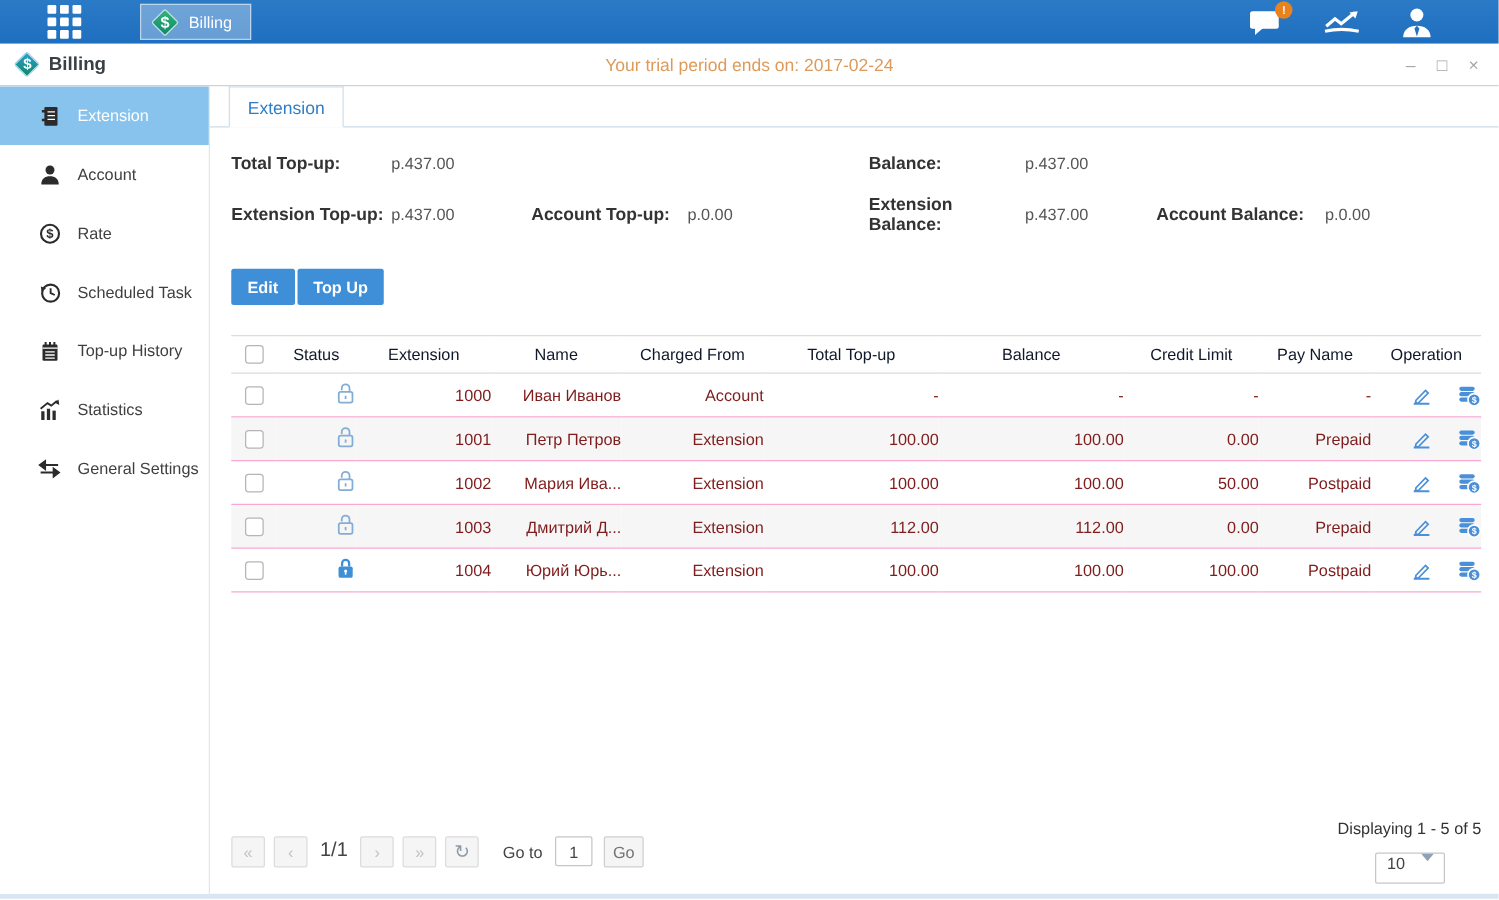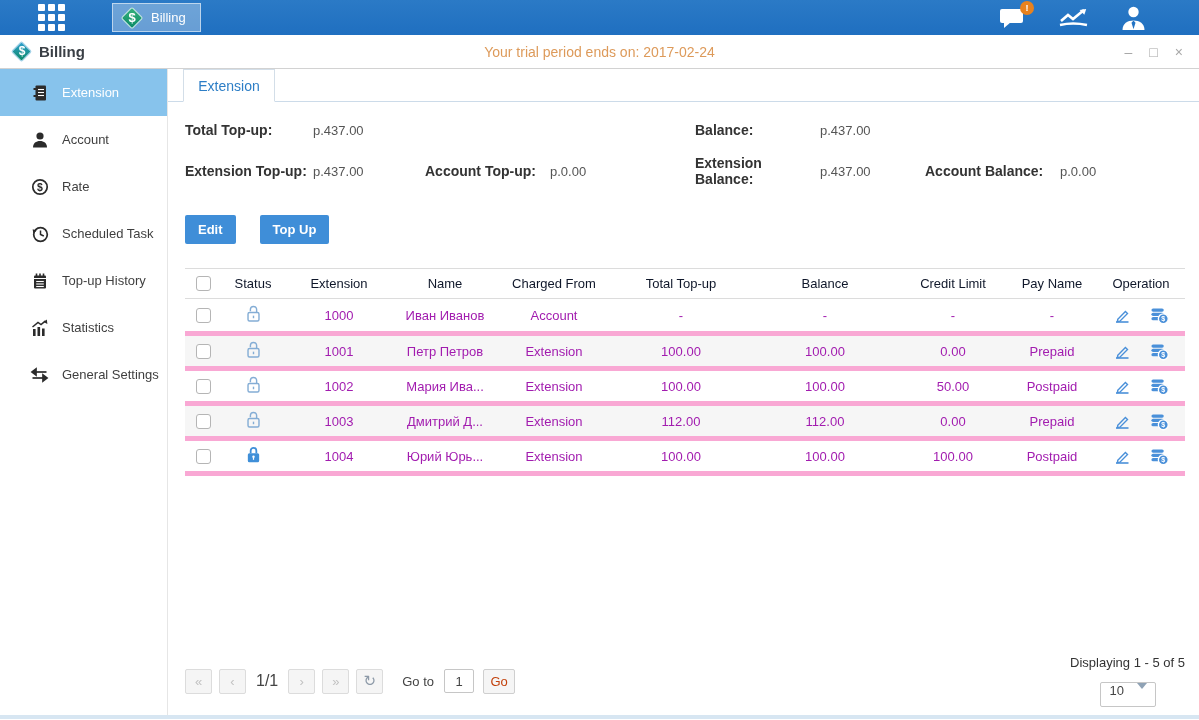--- a/index.html
+++ b/index.html
@@ -62,51 +62,51 @@
 
   
   .stats { margin-top:20px; display:grid;
     grid-template-columns:128px 112px 125px 145px 125px 105px 135px auto;
     grid-row-gap:17px; font-size:13px; align-items:center; }
   .stat-label { font-weight:bold; color:#333; font-size:14px; }
   .stat-value { color:#555; }
   .c5 { grid-column:5; }
 
   
-  .actions { margin-top:28px; display:flex; gap:24px; }
+  .actions { margin-top:28px; display:flex; gap:2px; }
   .btn-blue { background:#3f8ed8; color:#fff; border:none; border-radius:2px;
     font-size:13px; font-weight:bold; padding:7px 13px; cursor:pointer;
     font-family:"Liberation Sans", sans-serif; }
 
   
   table { margin-top:24px; width:100%; border-collapse:collapse; table-layout:fixed; }
   thead th { border-top:1px solid #dcdcdc; border-bottom:1px solid #dcdcdc;
     height:30px; font-weight:normal; color:#0f172a; font-size:13px; text-align:center; }
-  tbody td { height:35px; border-bottom:5px solid #f9a8d4; color:#a21caf;
-    font-size:13px; text-align:center; overflow:hidden; white-space:nowrap; }
+  tbody td { height:35px; border-bottom:1px solid #f9a8d4; color:#7f1d1d;
+    font-size:13px; text-align:right; overflow:hidden; white-space:nowrap; }
   tbody tr:nth-child(even) { background:#f6f6f6; }
   .cb { width:15px; height:15px; border:1px solid #b5b5b5; border-radius:3px;
     background:#fff; margin:0 auto; cursor:pointer; }
   .op-cell span { display:inline-flex; vertical-align:middle; cursor:pointer; }
   .op-cell span + span { margin-left:16px; }
   .status-cell span { display:inline-flex; }
 
   
   .pager { margin-top:auto; margin-bottom:8px; display:flex; align-items:center; }
   .pg-btn { width:27px; height:25px; background:#f5f5f5; border:1px solid #dcdcdc;
     border-radius:2px; display:flex; align-items:center; justify-content:center;
     color:#c2c2c2; font-size:13px; cursor:pointer; margin-right:7px; }
   .pg-btn.refresh { color:#8d9aa8; font-size:15px; }
   .pg-num { color:#444; font-size:16px; margin:0 10px 0 3px; }
   .goto-label { color:#444; font-size:13px; margin:0 10px 0 12px; }
   .goto-input { width:30px; height:24px; border:1px solid #c6c6c6; border-radius:2px;
     text-align:center; font-size:13px; color:#444; margin-right:9px;
     font-family:"Liberation Sans", sans-serif; }
   .pg-go { width:32px; height:25px; background:#f5f5f5; border:1px solid #cfcfcf;
-    border-radius:2px; color:#c2410c; font-size:13px; display:flex; align-items:center;
+    border-radius:2px; color:#737373; font-size:13px; display:flex; align-items:center;
     justify-content:center; cursor:pointer; }
   .pager-right { margin-left:auto; display:flex; align-items:center; gap:12px;flex-direction:column; }
   .displaying { color:#333; font-size:13px; }
   .page-size { width:56px; height:25px; border:1px solid #c6c6c6; border-radius:2px;
     background:#fff; display:flex; justify-content:space-between;
     padding:0 8px 0 9px; font-size:13px; color:#444; cursor:pointer; }
   .caret-down { width:0; height:0; border-left:5px solid transparent;
     border-right:5px solid transparent; border-top:6px solid #8fa2b5; }
 
   .bottom-strip { height:4px; background:#d7e6f2; }

